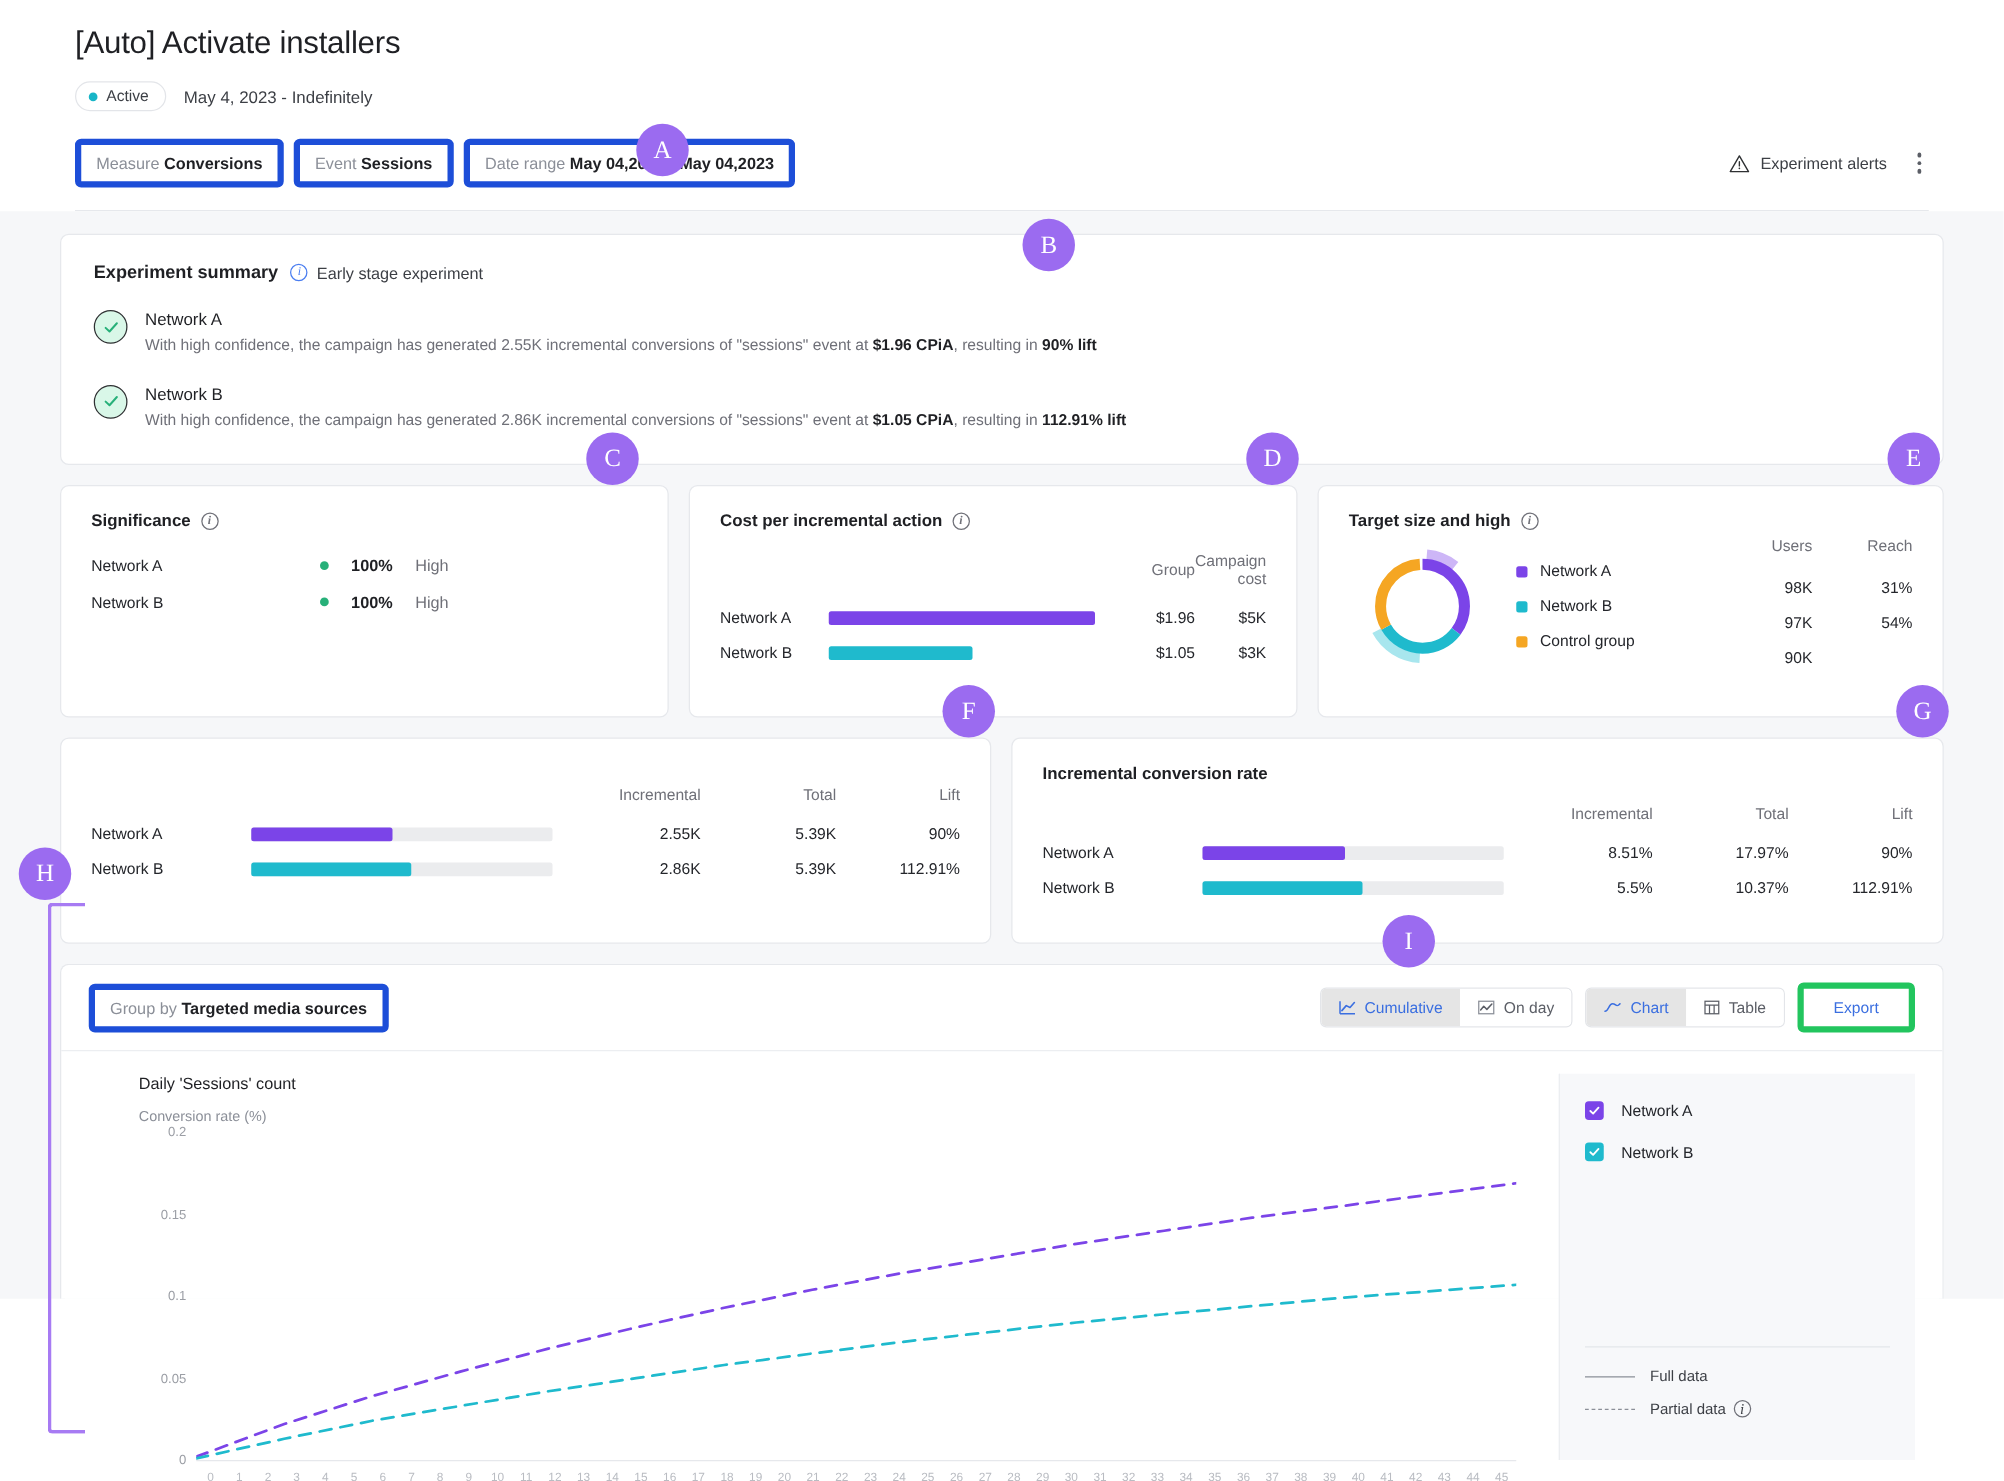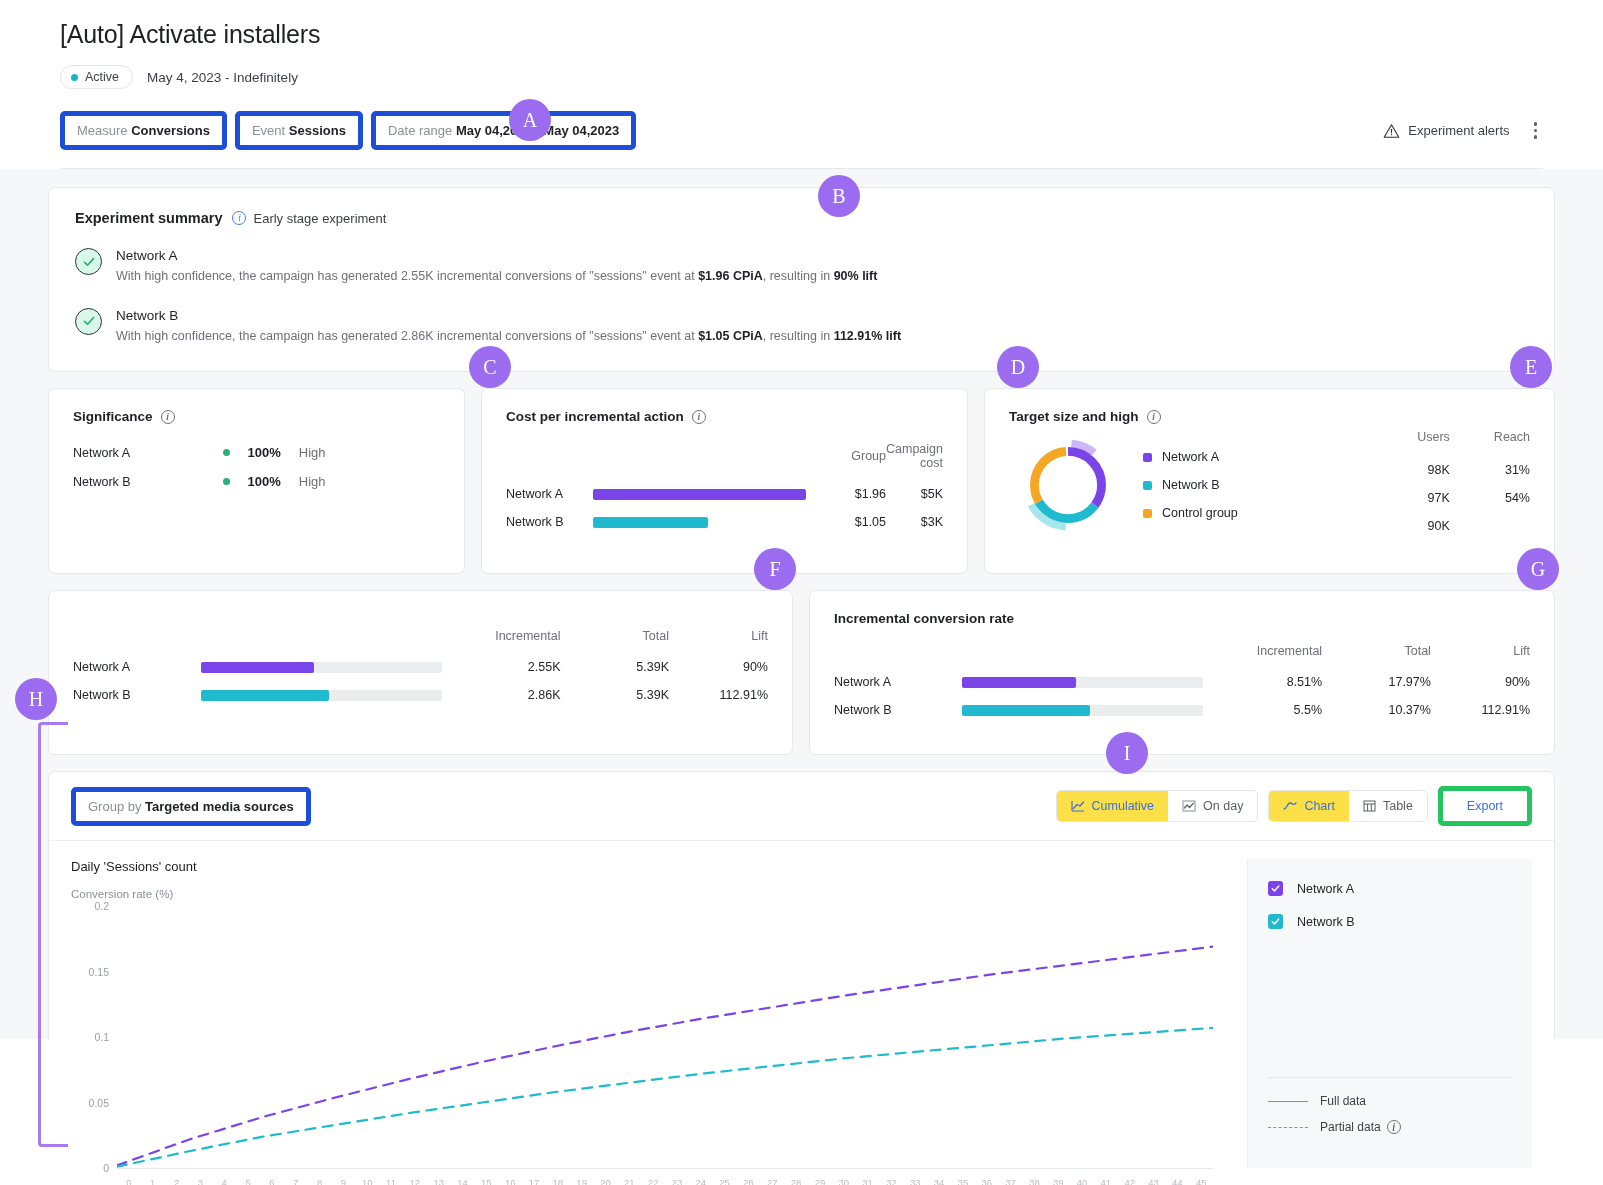--- a/index.html
+++ b/index.html
@@ -66,21 +66,21 @@
   }
   .check-badge svg { width: 14px; height: 14px; }
   .sum-name { font-size: 13.5px; color: #1f2024; font-weight: 400; }
   .sum-desc { font-size: 12.5px; color: #6f7078; margin-top: 5px; line-height: 1.4; }
   .sum-desc b { color: #1f2024; font-weight: 700; }
 
   
   .row3 { display: flex; gap: 16px; margin-top: 16px; }
   .card-pad { padding: 20px 24px 24px 24px; }
   .card-title { font-size: 13.5px; font-weight: 700; color: #1f2024; display: flex; align-items: center; gap: 8px; }
-  .c-significance { width: 417px; height: 186px; }
+  .c-significance { width: 487px; height: 186px; }
   .c-cpia { width: 487px; height: 186px; }
   .c-target { flex: 1; height: 186px; }
 
   table.metrics { width: 100%; border-collapse: collapse; margin-top: 14px; }
   table.metrics th {
     font-size: 12.5px; font-weight: 400; color: #6f7078; text-align: right;
     padding: 4px 0 10px 0;
   }
   table.metrics td { font-size: 12.5px; color: #24262b; padding: 7px 0; text-align: right; }
   table.metrics td.lbl, table.metrics th.lbl { text-align: left; color: #24262b; }
@@ -120,29 +120,29 @@
     display: flex; align-items: center; padding: 14px 22px;
     border-bottom: 1px solid #eceef1;
   }
   .toolbar-right { margin-left: auto; display: flex; align-items: center; gap: 10px; }
   .seg { display: flex; border: 1px solid #e3e5e9; border-radius: 5px; overflow: hidden; background: #fff; }
   .seg button {
     border: none; background: #fff; font-family: inherit; font-size: 12.5px;
     padding: 8px 14px; color: #5b5e66; cursor: pointer;
     display: flex; align-items: center; gap: 7px;
   }
-  .seg button.active { background: #fde047; color: #3b6fe0; }
+  .seg button.active { background: #e5e5e5; color: #3b6fe0; }
   .btn-export {
     border: 5px solid #22c55e; border-radius: 5px; background: #fff;
     color: #3b6fe0; font-size: 12.5px; font-family: inherit;
     padding: 8px 24px; cursor: pointer;
   }
 
   .chart-body { display: flex; padding: 18px 22px 0 22px; }
-  .plot-area { flex: 1; position: relative; }
+  .plot-area { flex: 1; position: relative; margin-left: 40px; }
   .plot-title { font-size: 13px; color: #1f2024; font-weight: 400; }
   .axis-label { font-size: 11.5px; color: #8b8f98; margin-top: 14px; }
   .plot { position: relative; height: 262px; margin-top: 6px; }
   .ytick { position: absolute; right: 100%; margin-right: 8px; transform: translateY(-50%); font-size: 10.5px; color: #9b9ea5; white-space: nowrap; }
   .plot-inner { position: absolute; left: 46px; right: 10px; top: 0; bottom: 0; }
   .xaxis { position: absolute; left: 46px; right: 10px; bottom: -1px; height: 1px; background: #e6e8ec; }
   .xticks { position: absolute; left: 46px; right: 10px; bottom: -20px; display: flex; }
   .xticks span { flex: 1; text-align: center; font-size: 9.5px; color: #b9bcc2; }
   .xaxis-caption { position: absolute; right: 10px; bottom: -38px; font-size: 10.5px; color: #9b9ea5; }
 

